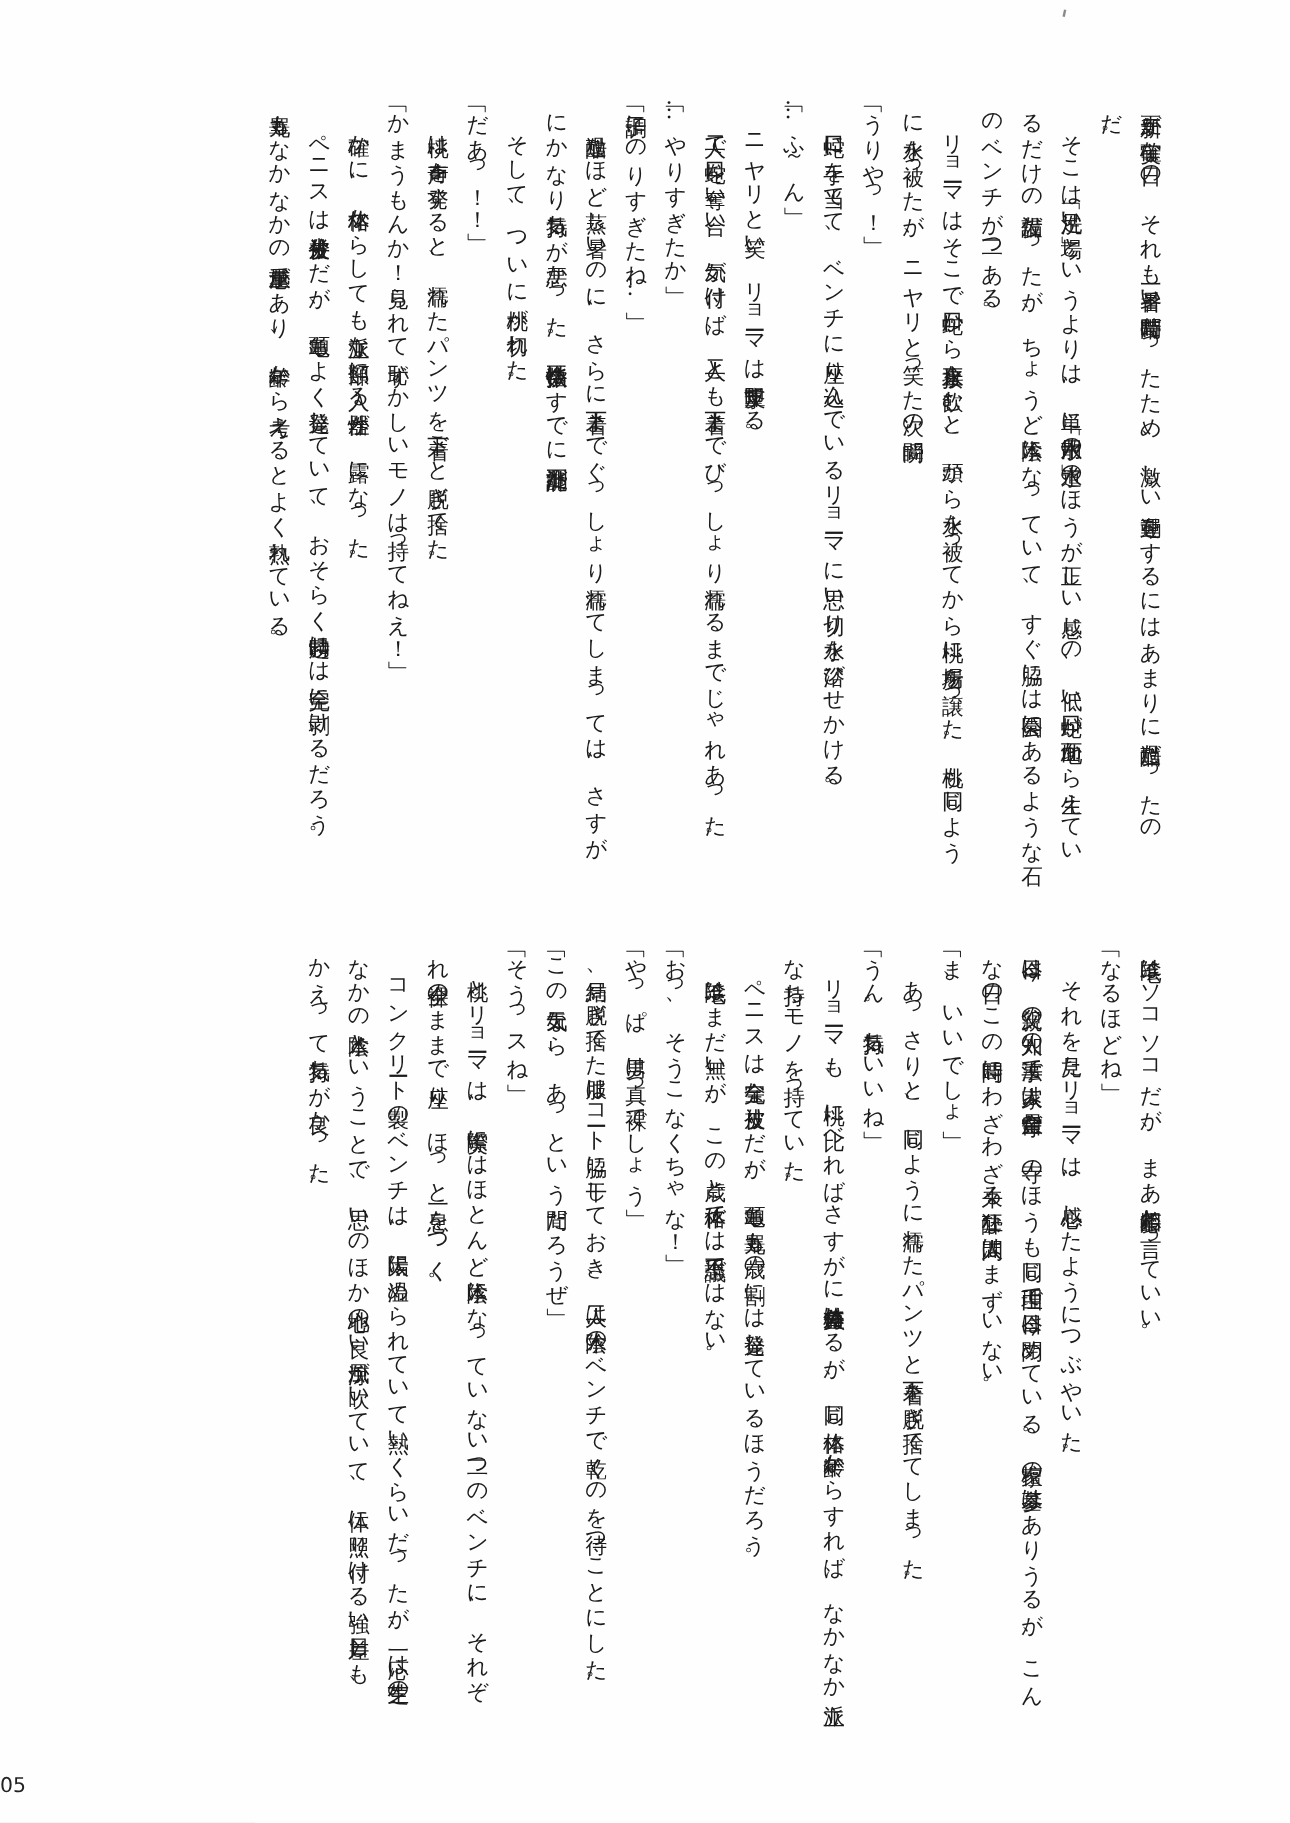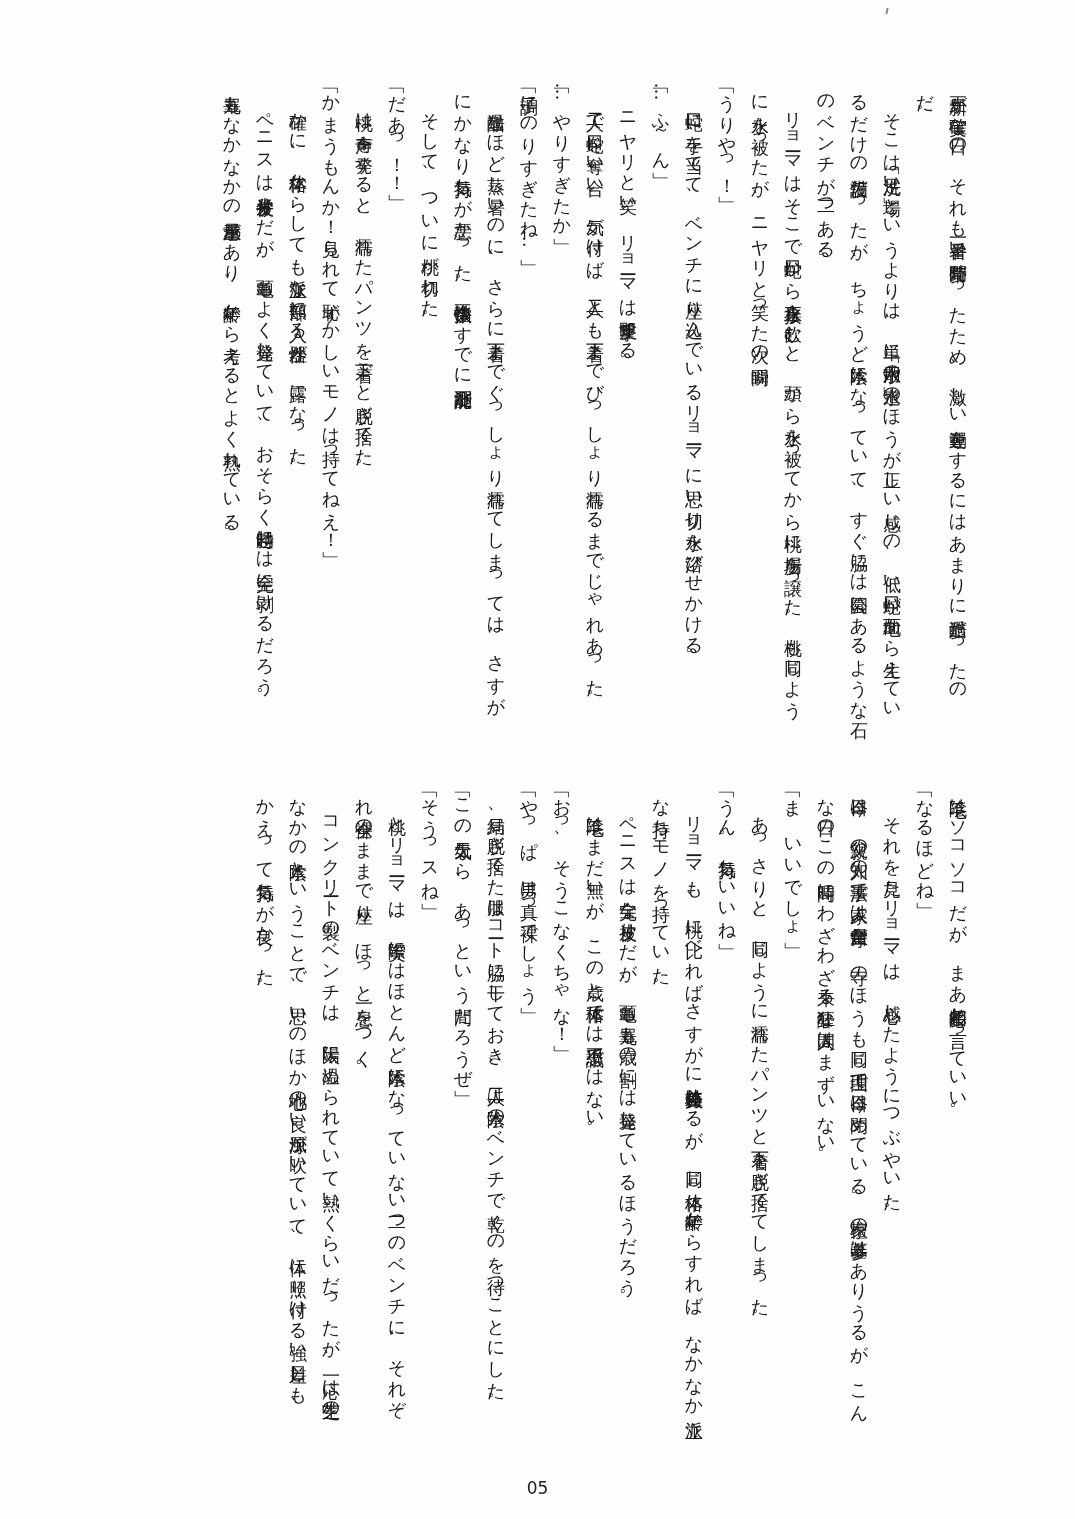--- a/index.html
+++ b/index.html
@@ -35,21 +35,20 @@
     padding: 0;
   }
   .vblock p.indent {
     text-indent: 1em;
   }
   .page-number {
     position: absolute;
     top: 1478px;
     left: 0;
     width: 100%;
-    text-align: center;
     font-family: "DejaVu Sans", "Liberation Sans", sans-serif;
     font-size: 17px;
     color: #222;
   }
   .speck {
     position: absolute;
     top: 8px;
     left: 886px;
     width: 2px;
     height: 6px;

